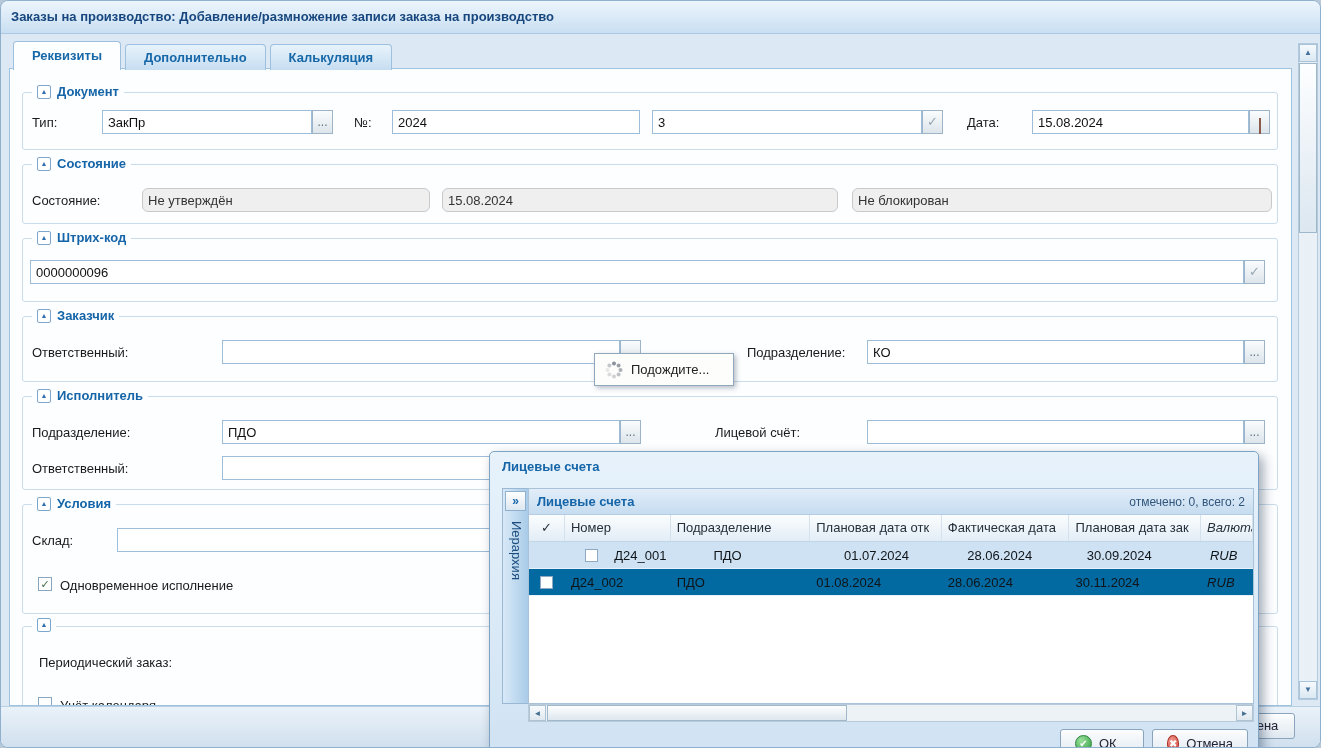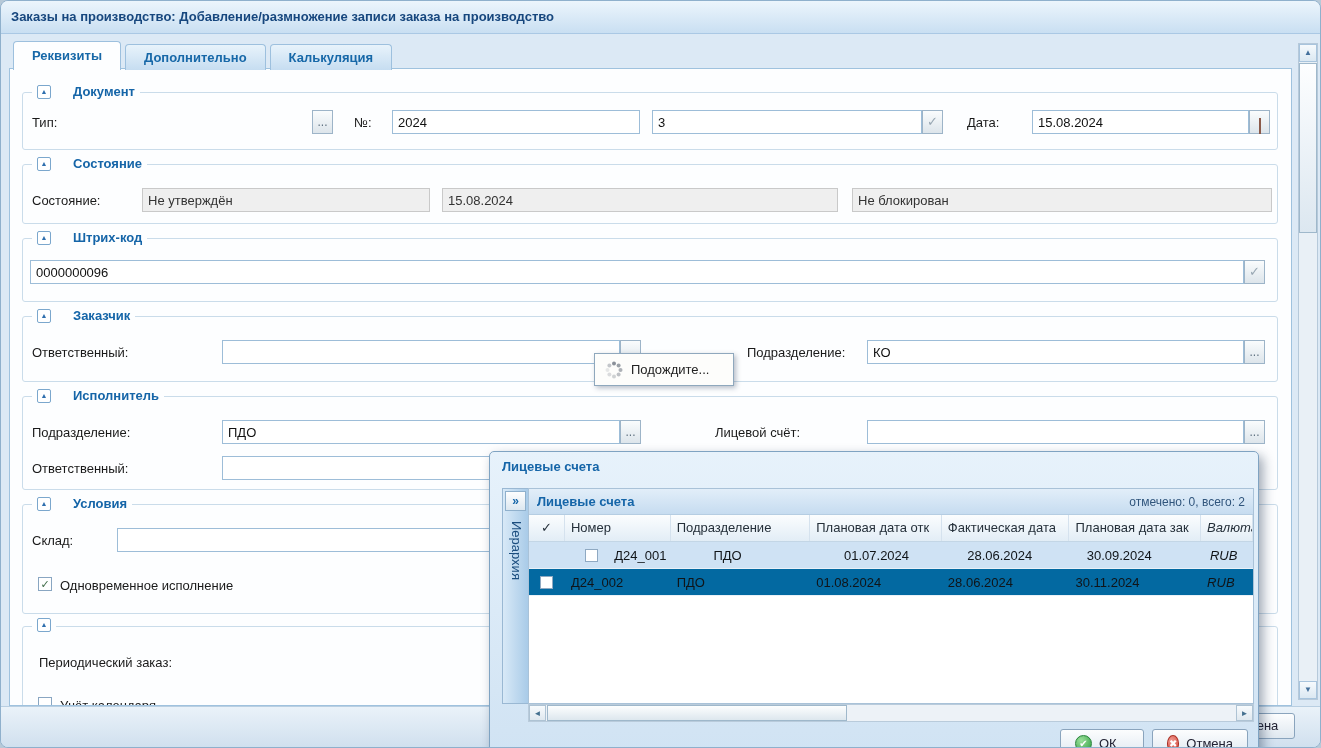--- a/index.html
+++ b/index.html
@@ -14,28 +14,28 @@
   .tabs { position:absolute; left:12px; top:40px; display:flex; align-items:flex-end; gap:4px; z-index:4; }
   .tab { height:26px; padding:0 18px; line-height:26px; font-size:13px; font-weight:bold; color:#1768a8;
          background:linear-gradient(#e8f3fb,#c6ddf1); border:1px solid #9dc0de; border-bottom:none;
          border-radius:4px 4px 0 0; cursor:pointer; white-space:nowrap; }
   .tab.active { height:29px; line-height:28px; background:#fdfeff; }
   
   .content { position:absolute; left:8px; top:67px; width:1283px; height:638px;
              background:#fdfeff; border:1px solid #9fc2de; overflow:hidden; z-index:1; }
   .form { position:absolute; left:-8px; top:-67px; width:1321px; height:748px; }
   .grp { position:absolute; border:1px solid #cadcea; border-radius:3px; }
-  .legend { position:absolute; display:flex; align-items:center; gap:22px; background:#fdfeff; padding:0 5px; z-index:2; }
+  .legend { position:absolute; display:flex; align-items:center; gap:6px; background:#fdfeff; padding:0 5px; z-index:2; }
   .group-title { font-size:13px; font-weight:bold; color:#1565a8; white-space:nowrap; }
   .collapse-btn { width:14px; height:14px; border:1px solid #7ba7cd; border-radius:2px; background:#fff;
                   color:#2f6fae; font-size:7px; line-height:12px; text-align:center; cursor:pointer; }
   .lbl { position:absolute; font-size:13px; color:#1a1a1a; white-space:nowrap; }
   .inp { position:absolute; height:24px; border:1px solid #9dbdd8; background:#fff;
          font:13px "Liberation Sans", sans-serif; padding:0 5px; color:#111; }
-  .inp.ro { background:#efefef; border-color:#c9c9c9; color:#333; }
+  .inp.ro { background:#efefef; border-color:#c9c9c9; color:#333;border-radius:6px; }
   .sbtn { position:absolute; height:24px; width:21px; border:1px solid #9db4c8;
           background:linear-gradient(#fafcfd,#dde5eb); color:#5f7181; font-size:12px;
           text-align:center; line-height:20px; cursor:pointer; }
   .sbtn.chk { color:#98a7b3; font-size:13px; line-height:22px; }
   .sbtn.dd { color:#3f6fa5; font-size:8px; line-height:24px; }
   .sbtn.cal { padding-top:5px; }
   .cal-ic { width:12px; height:11px; margin:0 auto; border:1px solid #8a5a4a; background:#fff; position:relative; }
   .cal-ic::before { content:""; position:absolute; left:0; top:0; width:100%; height:3px; background:#c4564a; }
   .cb { position:absolute; width:14px; height:14px; border:1px solid #89a6c2; background:#fff;
         font-size:11px; line-height:13px; text-align:center; color:#3e6b46; cursor:pointer; }
@@ -113,20 +113,21 @@
 
   <div class="content">
     <div class="form">
 
       <div class="grp" style="left:20px; top:90px; width:1256px; height:58px;"></div>
       <div class="legend" style="left:30px; top:82px;">
         <div class="collapse-btn">▲</div>
         <span class="group-title">Документ</span>
       </div>
       <span class="lbl" style="left:30px; top:113px;">Тип:</span>
+      <input class="inp" style="left: 100px; top: 108px; width: 210px;" value="ЗакПр">
       <button class="sbtn" style="left:310px; top:108px;"><span>...</span></button>
       <span class="lbl" style="left:352px; top:113px;">№:</span>
       <input class="inp" style="left: 390px; top: 108px; width: 248px;" value="2024">
       <input class="inp" style="left: 650px; top: 108px; width: 270px;" value="3">
       <button class="sbtn chk" style="left:920px; top:108px;"><span>✓</span></button>
       <span class="lbl" style="left:965px; top:113px;">Дата:</span>
       <input class="inp" style="left: 1030px; top: 108px; width: 217px;" value="15.08.2024">
       <button class="sbtn cal" style="left:1247px; top:108px;"><span class="cal-ic"></span></button>
 
       <div class="grp" style="left:20px; top:162px; width:1256px; height:60px;"></div>

